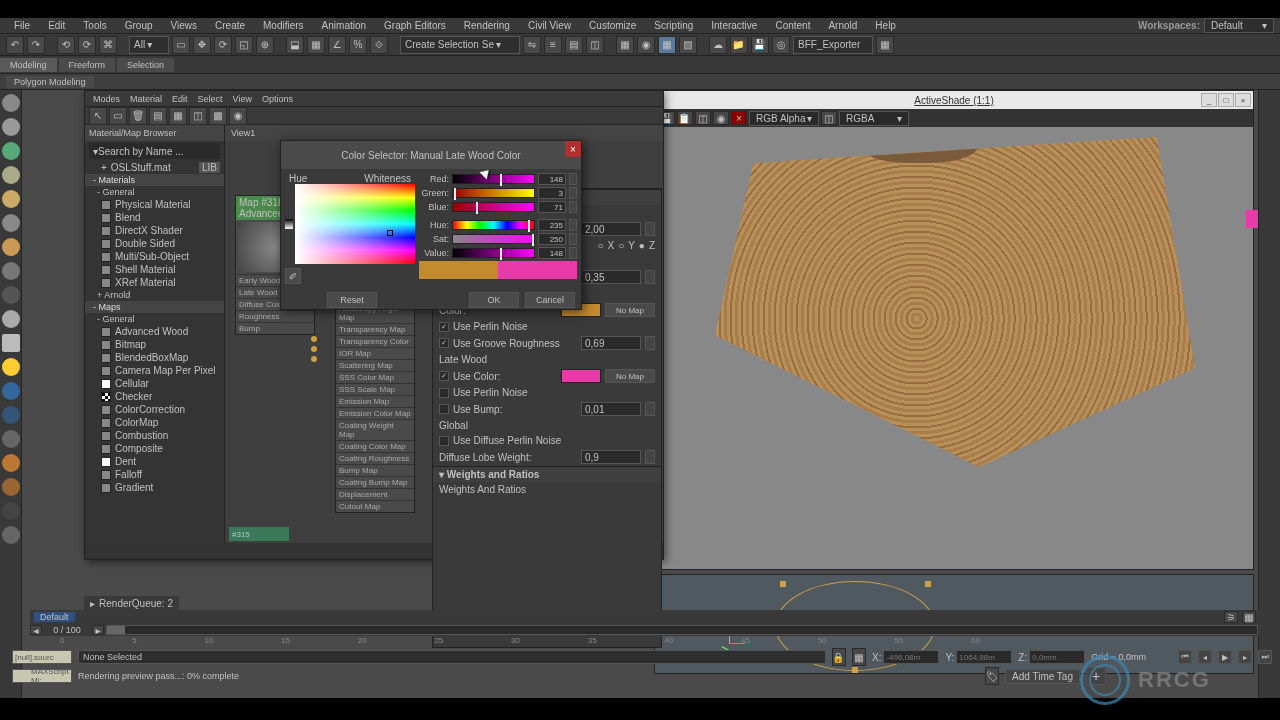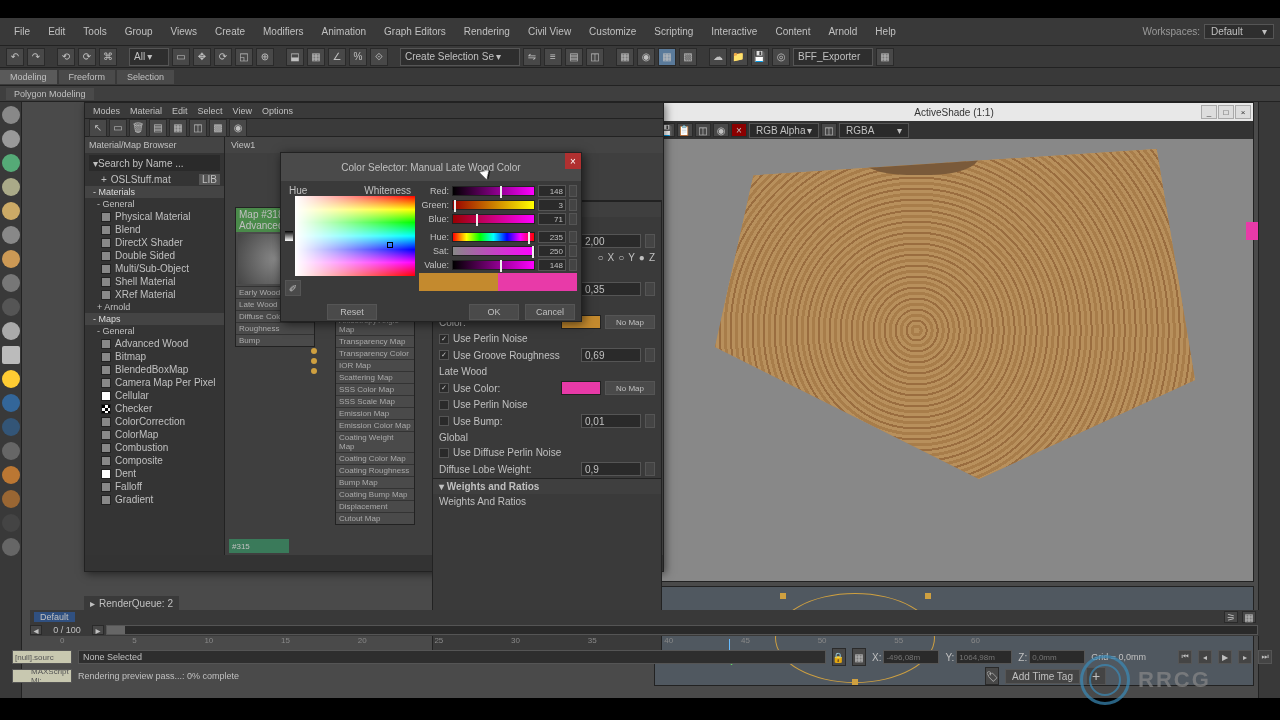--- a/index.html
+++ b/index.html
@@ -1,39 +1,39 @@
 <!DOCTYPE html>
 <html><head>
 <meta charset="utf-8">
 <style>
 * { margin:0; padding:0; box-sizing:border-box; font-family:"Segoe UI",Tahoma,sans-serif; font-size:10px; color:#c0c0c0; user-select:none; }
 body { background:#000; width:1280px; height:720px; overflow:hidden; position:relative; }
 .app { position:absolute; left:0; top:18px; width:1280px; height:680px; background:#393939; display:flex; flex-direction:column; }
-.menubar { height:28px; background:#393939; display:flex; align-items:center; padding:0 6px; gap:2px; border-bottom:1px solid #222; }
+.menubar { height:16px; background:#393939; display:flex; align-items:center; padding:0 6px; gap:2px; border-bottom:1px solid #222; }
 .menubar .mi { padding:2px 8px; cursor:pointer; }
 .menubar .right { margin-left:auto; display:flex; align-items:center; gap:4px; }
-.ws-label { color:#999; font-size:10px; }
+.ws-label { color:#999; font-size:10px;font-weight:bold; }
 .ws-sel { background:#2e2e2e; border:1px solid #555; padding:1px 6px; width:70px; display:flex; justify-content:space-between; align-items:center; }
 .toolbar { height:22px; background:#393939; display:flex; align-items:center; gap:3px; padding:0 6px; border-bottom:1px solid #222; }
 .tbtn { width:18px; height:18px; background:#484848; border:1px solid #2a2a2a; display:flex; align-items:center; justify-content:center; flex-shrink:0; }
 .tbtn.sel { background:#5a7a9a; }
 .tsep { width:6px; }
 .t-drop { height:18px; background:#2e2e2e; border:1px solid #555; padding:0 4px; display:flex; align-items:center; gap:2px; }
 .ribbon { height:18px; background:#393939; display:flex; align-items:center; border-bottom:1px solid #222; }
 .ribbon .rtab { padding:2px 10px; background:#4a4a4a; margin-right:2px; font-size:9px; }
 .ribbon .rtab.a { background:#5a5a5a; }
 .sub { height:16px; background:#3f3f3f; display:flex; align-items:center; padding:0 6px; border-bottom:1px solid #222; }
 .sub span { background:#4a4a4a; padding:1px 8px; font-size:9px; }
 .main { flex:1; display:flex; position:relative; overflow:hidden; }
 .leftbar { width:22px; background:#393939; display:flex; flex-direction:column; gap:2px; padding:2px; border-right:1px solid #222; }
 .ldot { width:18px; height:18px; border-radius:50%; margin:2px auto; }
 .rightbar { width:22px; background:#393939; border-left:1px solid #222; }
 .center { flex:1; position:relative; background:#4a4a4a; }
 .viewport-render { position:absolute; right:4px; top:0; width:600px; height:480px; background:#606060; border:1px solid #222; }
-.vr-title { height:18px; background:#e8e8e8; color:#333; display:flex; align-items:center; padding:0 6px; justify-content:center; position:relative; }
+.vr-title { height:18px; background:#e8e8e8; color:#333; display:flex; align-items:center; padding:0 6px; justify-content:center; position:relative;text-decoration:underline; }
 .vr-title span { color:#333; font-size:10px; }
 .wctrl { position:absolute; right:2px; display:flex; gap:1px; }
 .wbtn { width:16px; height:14px; background:#ddd; border:1px solid #aaa; color:#333; display:flex; align-items:center; justify-content:center; font-size:8px; }
 .vr-tools { height:18px; background:#333; display:flex; align-items:center; gap:2px; padding:0 4px; }
 .vr-tools .tbtn { width:16px; height:14px; }
 .vr-tools .x { background:#8b0000; }
 .vr-drop { background:#2a2a2a; border:1px solid #555; padding:1px 6px; font-size:9px; width:70px; display:flex; justify-content:space-between; }
 .vr-img { width:100%; height:calc(100% - 36px); background:#888; position:relative; overflow:hidden; }
 .wood { position:absolute; left:60px; top:10px; width:480px; height:330px; background:
   repeating-radial-gradient(circle at 42% 55%, #b8905c 0 3px, #a87d4a 3px 6px, #b8905c 6px 9px, #9a6d3f 9px 11px),

